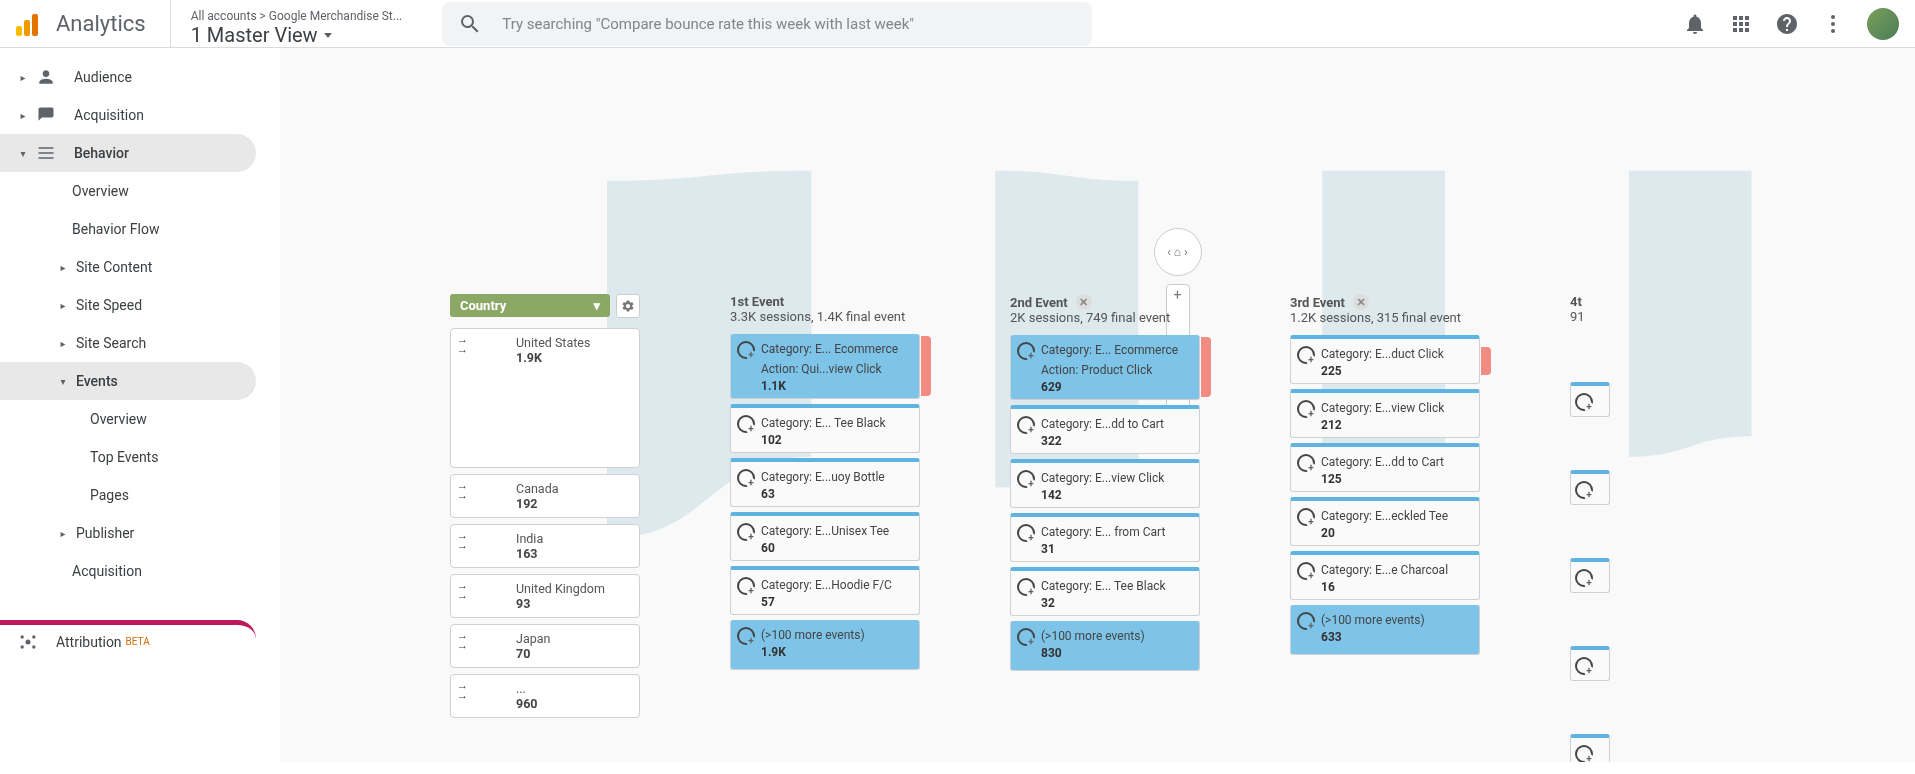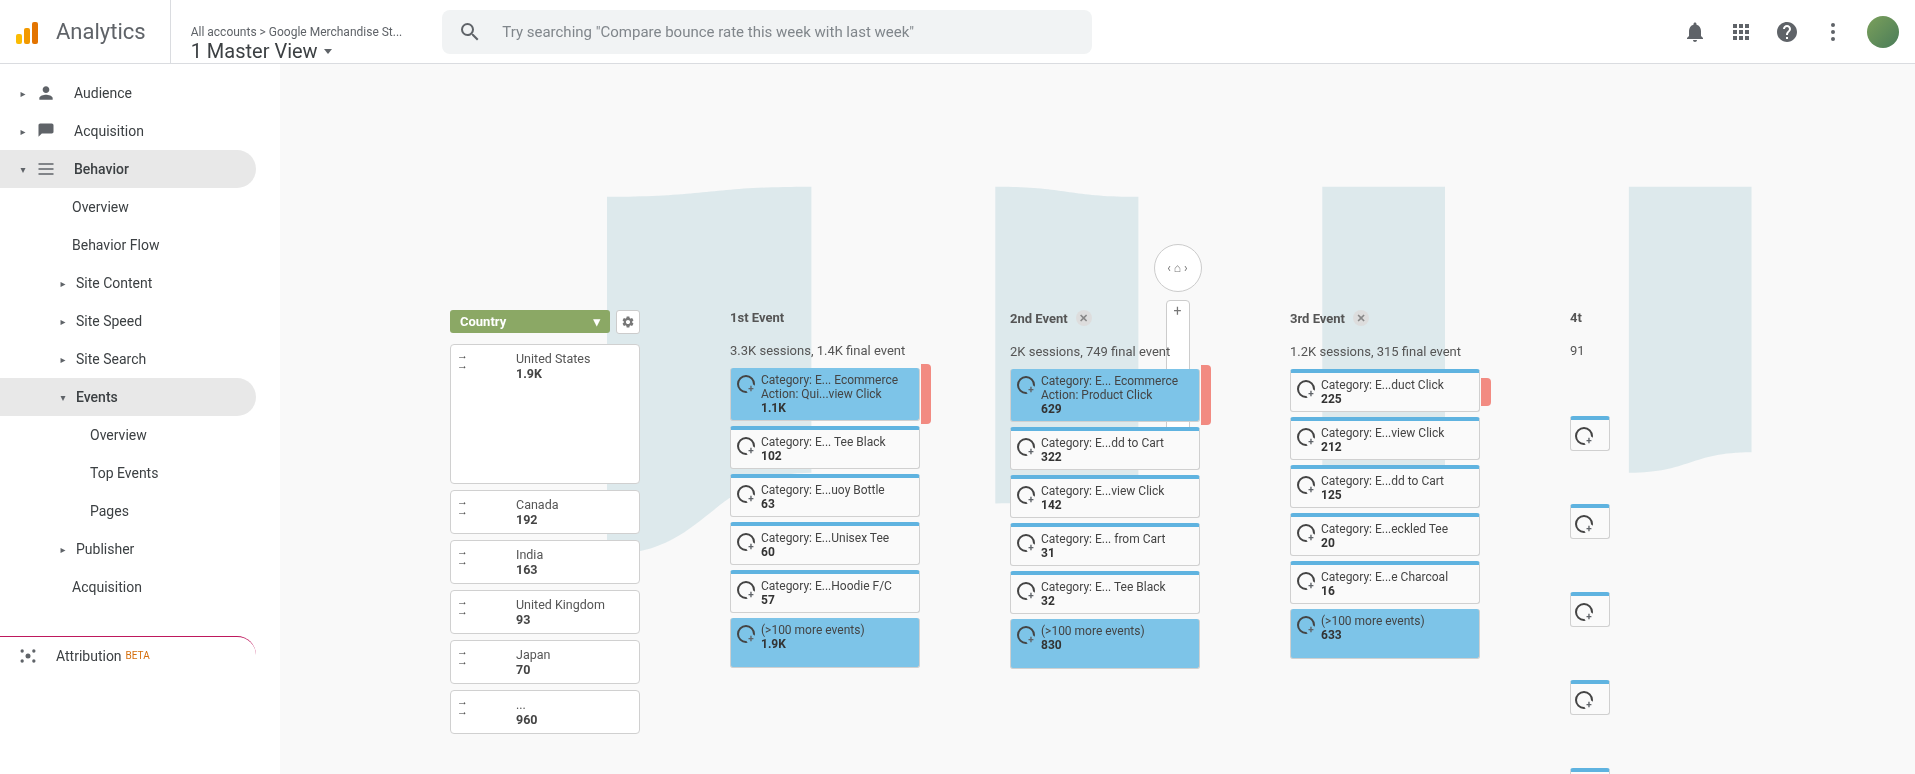--- a/index.html
+++ b/index.html
@@ -1,19 +1,19 @@
 <!DOCTYPE html>
 <html><head>
 <meta charset="utf-8">
 <style>
 * { margin: 0; padding: 0; box-sizing: border-box; font-family: Roboto, Arial, sans-serif; }
 body { background: #fff; color: #5f6368; overflow: hidden; width: 1915px; height: 774px; }
 
 
-.header { height: 64px; display: flex; align-items: center; border-bottom: 1px solid #dadce0; padding: 0 16px; }
+.header { height: 48px; display: flex; align-items: center; border-bottom: 1px solid #dadce0; padding: 0 16px; }
 .logo { width: 24px; height: 24px; margin-right: 16px; display: flex; align-items: flex-end; gap: 2px;}
 .logo-bar { width: 6px; background: #fbbc04; border-radius: 2px; }
 .logo-bar.b1 { height: 10px; background: #fbbc04; }
 .logo-bar.b2 { height: 16px; background: #f29900; }
 .logo-bar.b3 { height: 22px; background: #e37400; }
 .logo-title { font-size: 22px; color: #5f6368; margin-right: 24px; }
 .account-sel { padding: 0 20px; border-left: 1px solid #dadce0; height: 100%; display: flex; flex-direction: column; justify-content: flex-end;}
 .account-crumb { font-size: 12px; color: #5f6368; }
 .account-main { font-size: 20px; color: #3c4043; display: flex; align-items: center;}
 .account-main::after { content: ""; margin-left: 6px; border-top: 5px solid #5f6368; border-left: 4px solid transparent; border-right: 4px solid transparent; }
@@ -42,41 +42,41 @@
 
 
 .zoom-ctrl { position: absolute; left: 60px; top: 140px; display: flex; flex-direction: column; align-items: center;}
 .home-circ { width: 48px; height: 48px; border-radius: 50%; background: #fff; border: 1px solid #ccc; display: flex; align-items:center; justify-content:center; font-size:12px; color:#777;}
 .zoom-track { width: 24px; height: 150px; background: #fff; border:1px solid #ccc; border-radius: 4px; margin-top:8px; display:flex; flex-direction:column; justify-content:space-between; align-items:center; font-size:14px; color:#777; padding:2px 0;}
 
 .columns { display: flex; gap: 90px; margin-left: 130px;}
 .col { width: 190px; display: flex; flex-direction: column; }
 .col-header { margin-bottom: 10px;}
 .col-title { font-size: 13px; font-weight: 700; color: #555; display:flex; align-items:center; gap:8px;}
-.col-sub { font-size: 13px; color: #555; margin-top: 18px; }
+.col-sub { font-size: 13px; color: #555; }
 .dim-select { background: #8ba865; color: #fff; font-size: 13px; font-weight:700; padding: 4px 10px; border-radius: 3px; display:flex; align-items:center; justify-content:space-between; width: 160px;}
 .gear-btn { width:24px; height:24px; border:1px solid #ccc; border-radius:3px; background:#fff; display:inline-flex; align-items:center; justify-content:center; margin-left:6px;}
 .dim-row { display:flex; align-items:flex-start; margin-bottom:10px;}
 
 .node { background: #fff; border: 1px solid #d0d0d0; border-radius: 4px; padding: 6px 8px 6px 6px; margin-bottom: 6px; position: relative; display:flex; align-items:flex-start; gap:6px;}
 .node.first { min-height: 140px; }
 .node-arrows { width:16px; display:flex; flex-direction:column; }
 .node-arrows span { font-size:11px; color:#333; line-height:10px;}
 .node-text { flex:1;margin-left:37px; }
 .node-label { font-size: 12.5px; color: #555; }
 .node-val { font-size: 12.5px; font-weight: 700; color: #444; }
 
 .event-node { background: #fafafa; border:1px solid #d0d0d0; border-top: 4px solid #5fb3e0; border-radius: 3px; padding: 5px 8px 5px 6px; margin-bottom: 5px; display:flex; align-items:flex-start; gap:6px; position:relative;}
 .event-node.highlight { background: #7dc4e8; border-top:none; }
 .event-node.more { background: #7dc4e8; border-top:none; min-height: 50px;}
 .event-icon { width:18px; height:18px; flex-shrink:0; border:2px solid #444; border-radius:50%; position:relative; margin-top:2px;}
 .event-icon::after { content:"+"; position:absolute; right:-3px; bottom:-3px; font-size:10px; font-weight:bold; background:#fafafa; border-radius:50%; width:10px; height:10px; line-height:9px; text-align:center;}
 .event-node.highlight .event-icon::after, .event-node.more .event-icon::after { background:#7dc4e8;}
 .event-text { flex:1;}
-.event-label { font-size: 12px; color: #444; line-height:14px;}
+.event-label { font-size: 12px; color: #444; line-height:20px;}
 .event-val { font-size: 12px; font-weight: 700; color: #333;}
 .dropoff { position:absolute; right:-12px; top:50%; width:10px; height:28px; background:#f28b82; border-radius:0 4px 4px 0; transform:translateY(-50%);}
 .dropoff.tall { height: 60px; }
 .close-col { width:16px; height:16px; border-radius:50%; background:#ddd; color:#888; font-size:11px; display:inline-flex; align-items:center; justify-content:center;}
 
 
 .ribbons { position:absolute; left: 0; top: 0; right:0; bottom:0; z-index: 0; }
 .columns, .zoom-ctrl { z-index: 1; position: relative;}
 
 .col.partial { width: 40px; gap: 48px; }
@@ -180,21 +180,21 @@
       </div>
     <div class="nav-item sub" style="padding-left:58px;">
         <span class="nav-arrow">▸</span>
         <span>Publisher</span>
       </div>
     <div class="nav-item sub">
         <span>Acquisition</span>
       </div>
 
     <div style="height:30px;"></div>
-    <div class="nav-item section" style="border-top:1px solid #be185d;">
+    <div class="nav-item section" style="border-top:5px solid #be185d;">
       <svg class="nav-icon" viewBox="0 0 24 24">
           <circle cx="12" cy="12" r="3"></circle>
           <circle cx="5" cy="6" r="2"></circle>
           <circle cx="19" cy="6" r="2"></circle>
           <circle cx="5" cy="18" r="2"></circle>
           <circle cx="19" cy="18" r="2"></circle>
         </svg>
       <span>Attribution</span>
       <span class="beta">BETA</span>
     </div>

